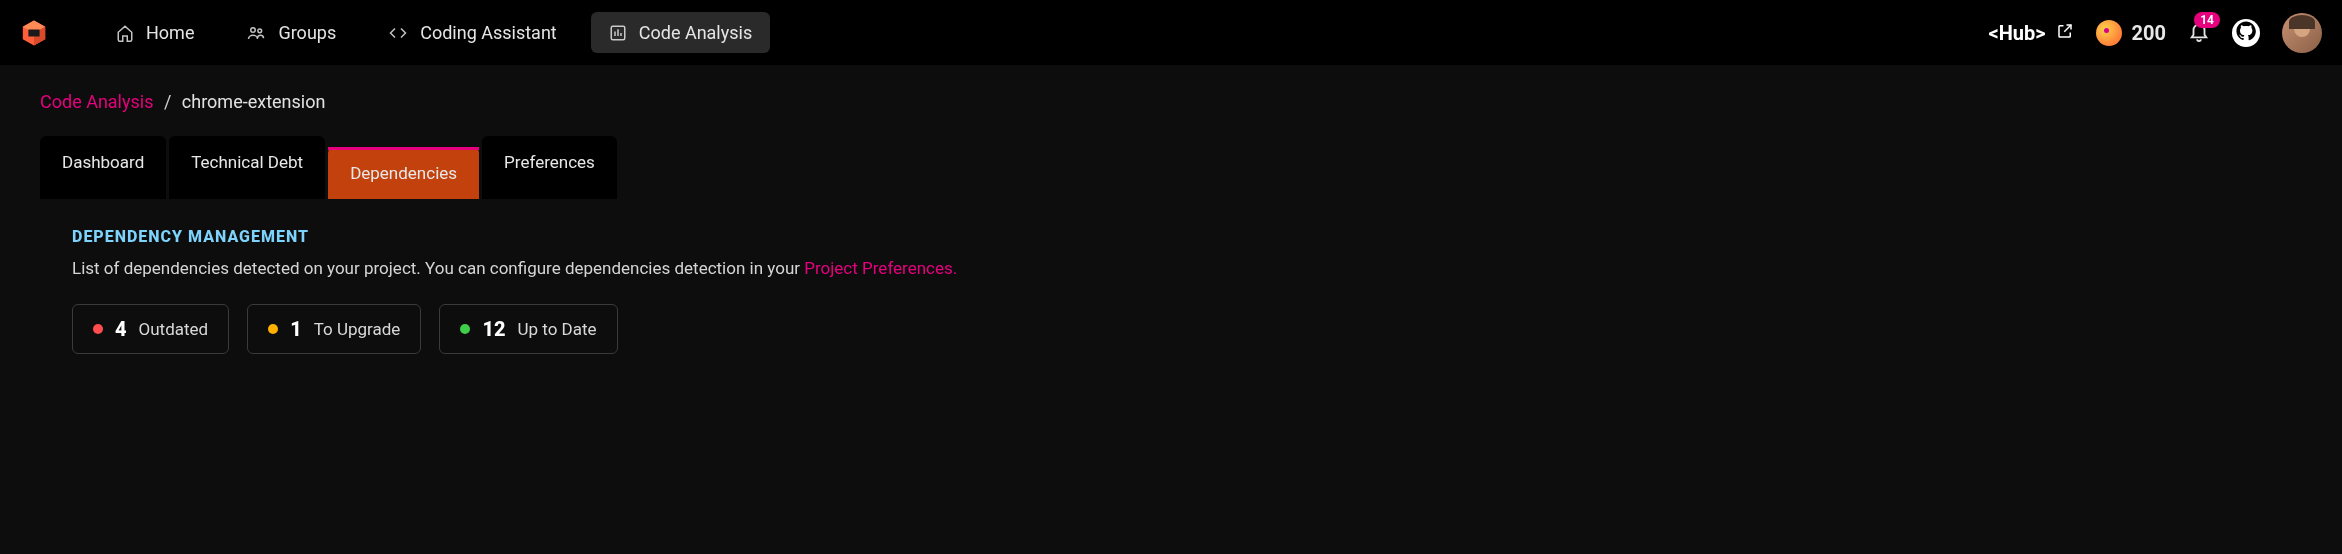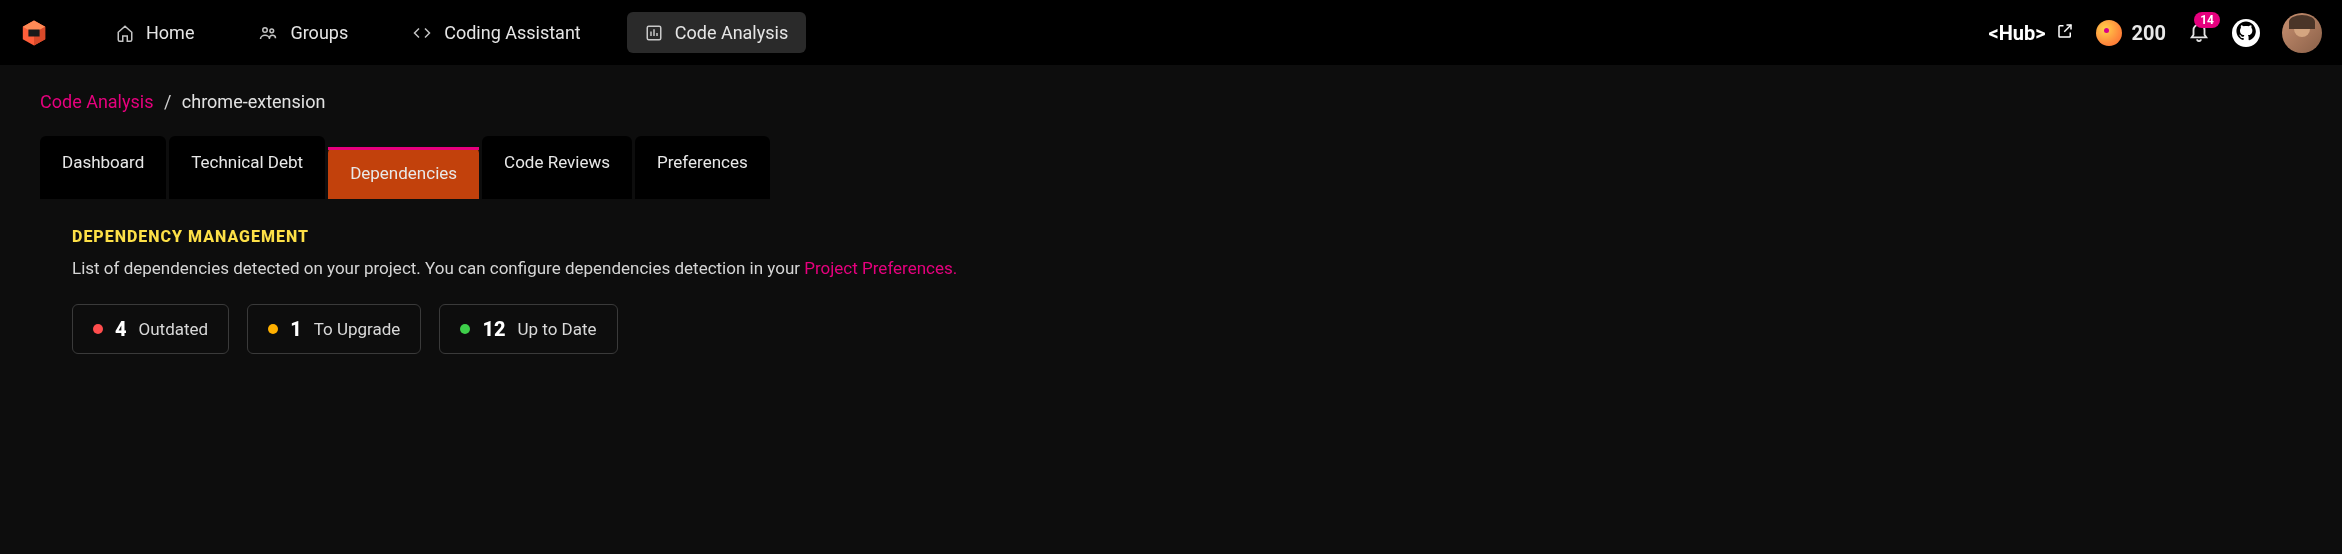--- a/index.html
+++ b/index.html
@@ -24,21 +24,21 @@
       width: 28px;
       height: 28px;
       margin-right: 50px;
       display: flex;
       align-items: center;
       justify-content: center;
     }
     .nav-items {
       display: flex;
       align-items: center;
-      gap: 28px;
+      gap: 16px;
     }
     .nav-item {
       display: flex;
       align-items: center;
       gap: 12px;
       padding: 10px 18px;
       border-radius: 6px;
       cursor: pointer;
       font-size: 18px;
       color: #e5e5e5;
@@ -184,21 +184,21 @@
       background: #e6007e;
     }
     .panel {
       padding: 28px 32px;
     }
     .panel-title {
       font-size: 16px;
       font-weight: 800;
       letter-spacing: 1px;
       text-transform: uppercase;
-      color: #fde047;
+      color: #7dd3fc;
       margin-bottom: 12px;
     }
     .panel-desc {
       font-size: 17px;
       color: #d5d5d5;
       margin-bottom: 26px;
     }
     .panel-desc .link {
       color: #e6007e;
     }
@@ -329,21 +329,20 @@
   <div class="breadcrumb">
     <span class="crumb-link">Code Analysis</span>
     <span class="sep">/</span>
     <span class="current">chrome-extension</span>
   </div>
 
   <div class="tabs">
     <div class="tab">Dashboard</div>
     <div class="tab">Technical Debt</div>
     <div class="tab active">Dependencies</div>
-    <div class="tab">Code Reviews</div>
     <div class="tab">Preferences</div>
   </div>
 
   <div class="panel">
     <h2 class="panel-title">Dependency Management</h2>
     <p class="panel-desc">
       <span>List of dependencies detected on your project. You can configure dependencies detection in your </span><span class="link">Project Preferences.</span>
     </p>
 
     <div class="stats">

